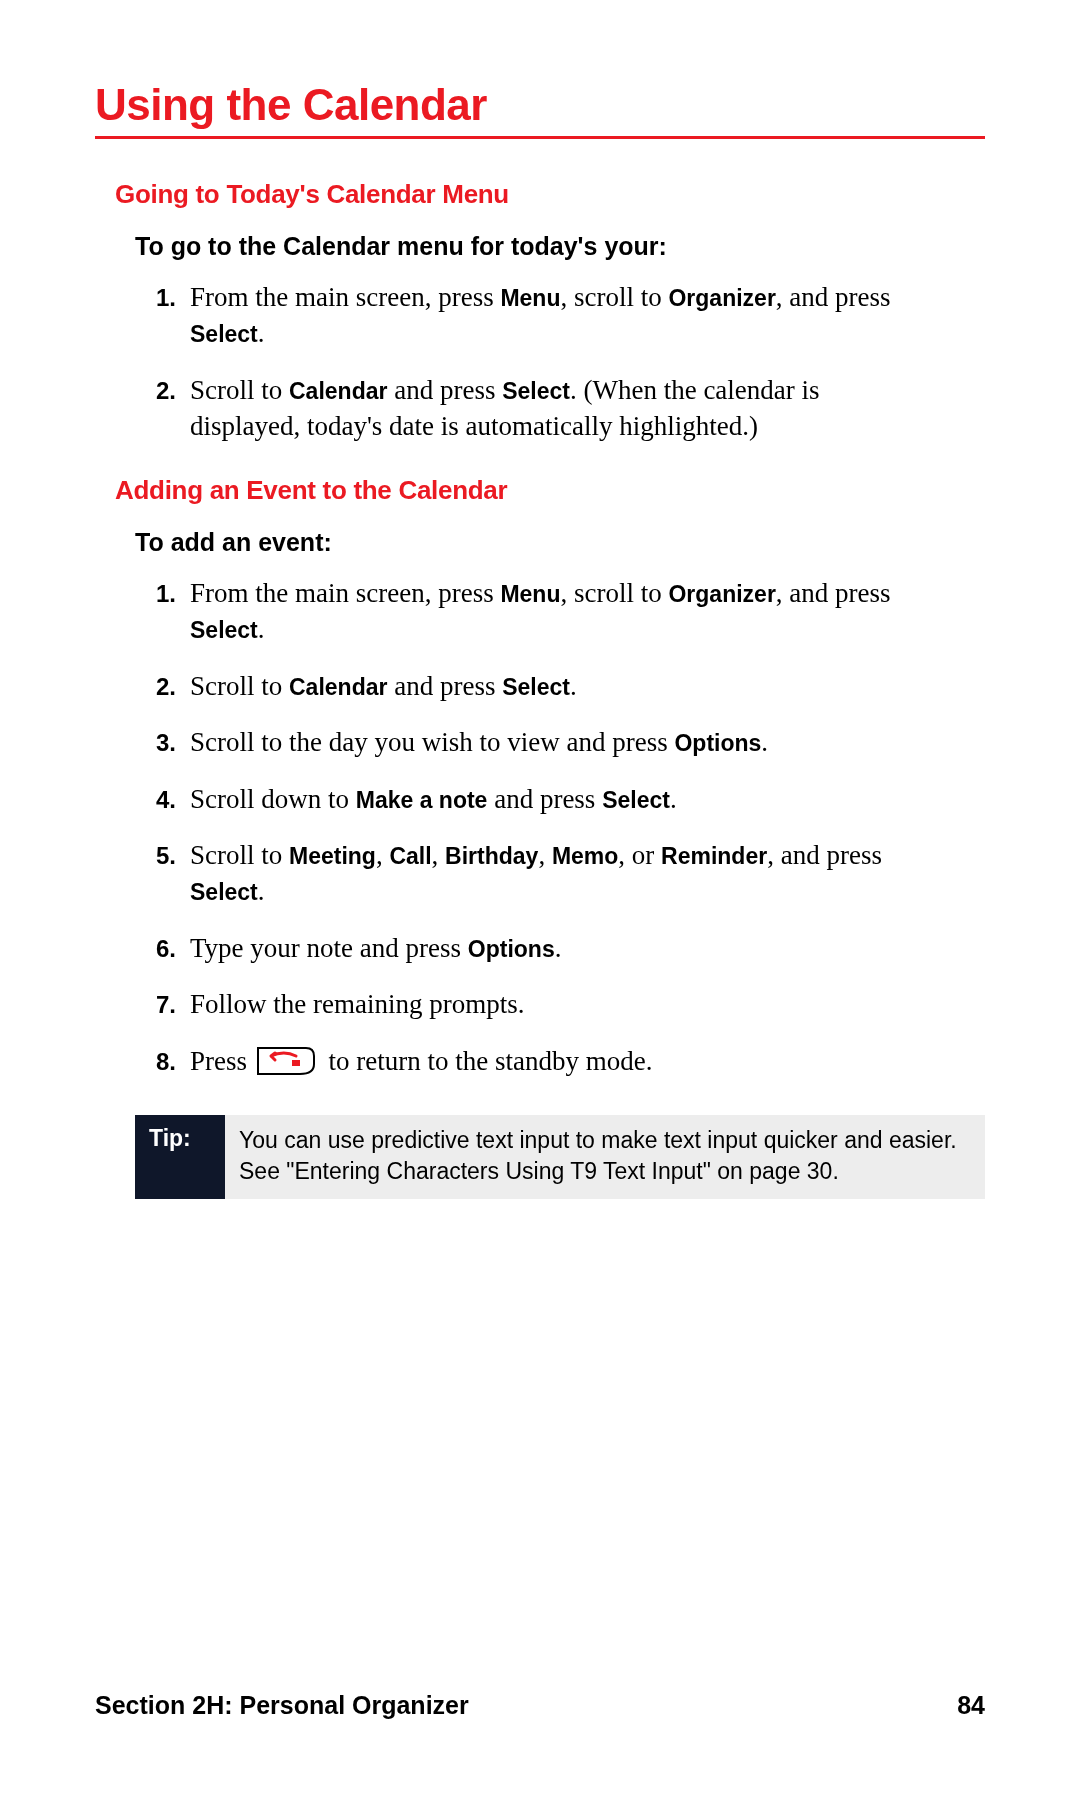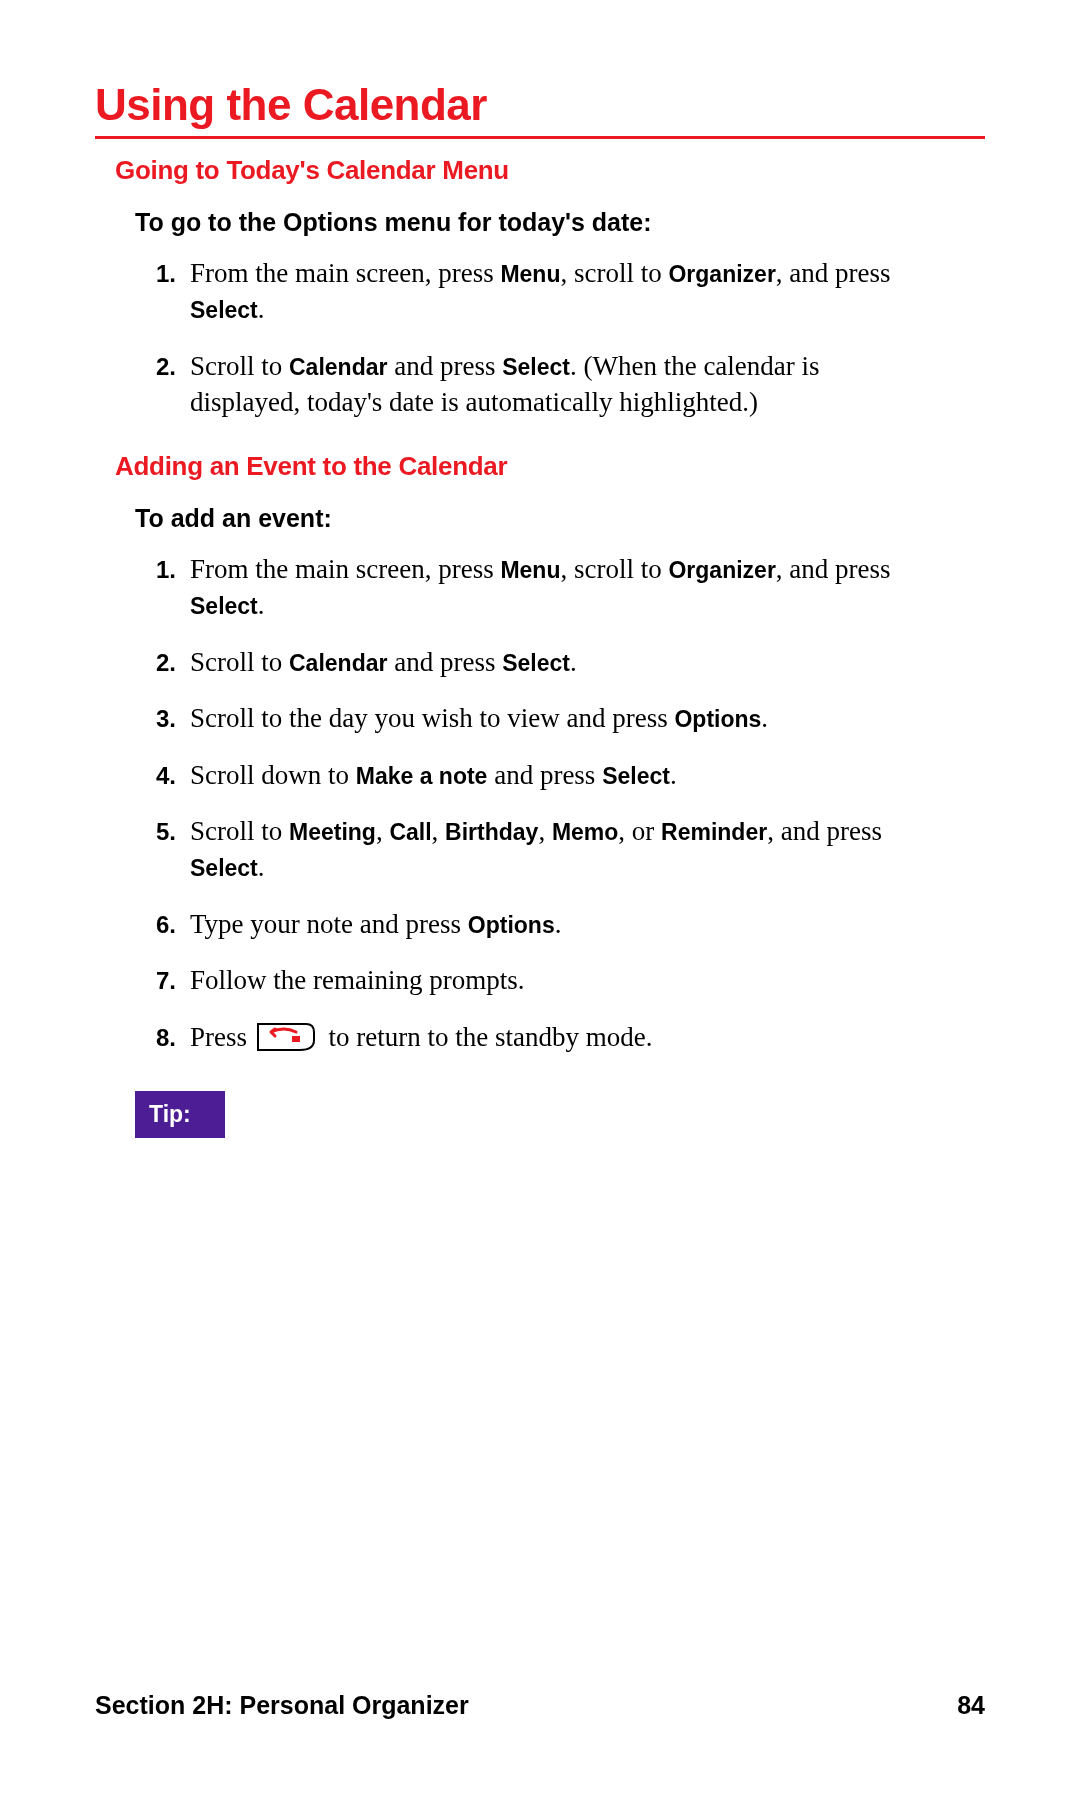--- a/index.html
+++ b/index.html
@@ -11,21 +11,21 @@
     padding: 80px 95px 0 95px;
   }
   .sans { font-family: "Helvetica Neue", Helvetica, Arial, sans-serif; }
   .h1 {
     color: #eb1a22;
     font-weight: 700;
     font-size: 44px;
     letter-spacing: -0.5px;
     padding-bottom: 6px;
     border-bottom: 3px solid #eb1a22;
-    margin-bottom: 16px;
+    margin-bottom: 40px;
   }
   .h2 {
     color: #eb1a22;
     font-weight: 700;
     font-size: 26px;
     letter-spacing: -0.3px;
     margin: 0 0 22px 20px;
   }
   .lead-bold {
     font-weight: 700;
@@ -70,21 +70,21 @@
     vertical-align: -6px;
     margin: 0 6px 0 2px;
   }
   .tip-box {
     display: flex;
     margin: 8px 0 0 40px;
     width: 850px;
   }
   .tip-label {
     flex: 0 0 90px;
-    background: #4c1d95;
+    background: #0f172a;
     color: #fff;
     font-weight: 700;
     font-size: 23px;
     padding: 10px 0 10px 14px;
   }
   .tip-text {
     flex: 1 1 auto;
     background: #ededed;
     color: #000;
     font-size: 23px;
@@ -102,21 +102,21 @@
   .footer-right { font-weight: 700; font-size: 25px; color: #000; }
 </style>
 </head>
 <body>
 
 <div class="page">
 
   <h1 class="h1 sans">Using the Calendar</h1>
 
   <h2 class="h2 sans">Going to Today's Calendar Menu</h2>
-  <p class="lead-bold sans">To go to the Options menu for today's date:</p>
+  <p class="lead-bold sans">To go to the Calendar menu for today's your:</p>
   <ol class="steps">
     <li>
       <span class="num">1.</span>
       <span class="body">From the main screen, press <b>Menu</b>, scroll to <b>Organizer</b>, and press <b>Select</b>.</span>
     </li>
     <li>
       <span class="num">2.</span>
       <span class="body">Scroll to <b>Calendar</b> and press <b>Select</b>. (When the calendar is displayed, today's date is automatically highlighted.)</span>
     </li>
   </ol>
@@ -157,20 +157,21 @@
       <span class="body">Press <span class="key-icon"><svg width="60" height="30" viewBox="0 0 60 30">
               <path d="M2 2 L50 2 Q58 2 58 10 L58 18 Q58 28 44 28 L2 28 Z" fill="#fff" stroke="#000" stroke-width="2"></path>
               <path d="M15 10 Q28 4 40 10 M15 10 L19 7 M15 10 L19 14" fill="none" stroke="#eb1a22" stroke-width="3" stroke-linecap="round"></path>
               <rect x="36" y="14" width="8" height="6" fill="#eb1a22"></rect>
             </svg></span> to return to the standby mode.</span>
     </li>
   </ol>
 
   <div class="tip-box sans">
     <div class="tip-label">Tip:</div>
+    <div class="tip-text">You can use predictive text input to make text input quicker and easier. See "Entering Characters Using T9 Text Input" on page 30.</div>
   </div>
 
   <div class="footer sans">
     <span class="footer-left">Section 2H: Personal Organizer</span>
     <span class="footer-right">84</span>
   </div>
 
 </div>
 
 </body></html>

